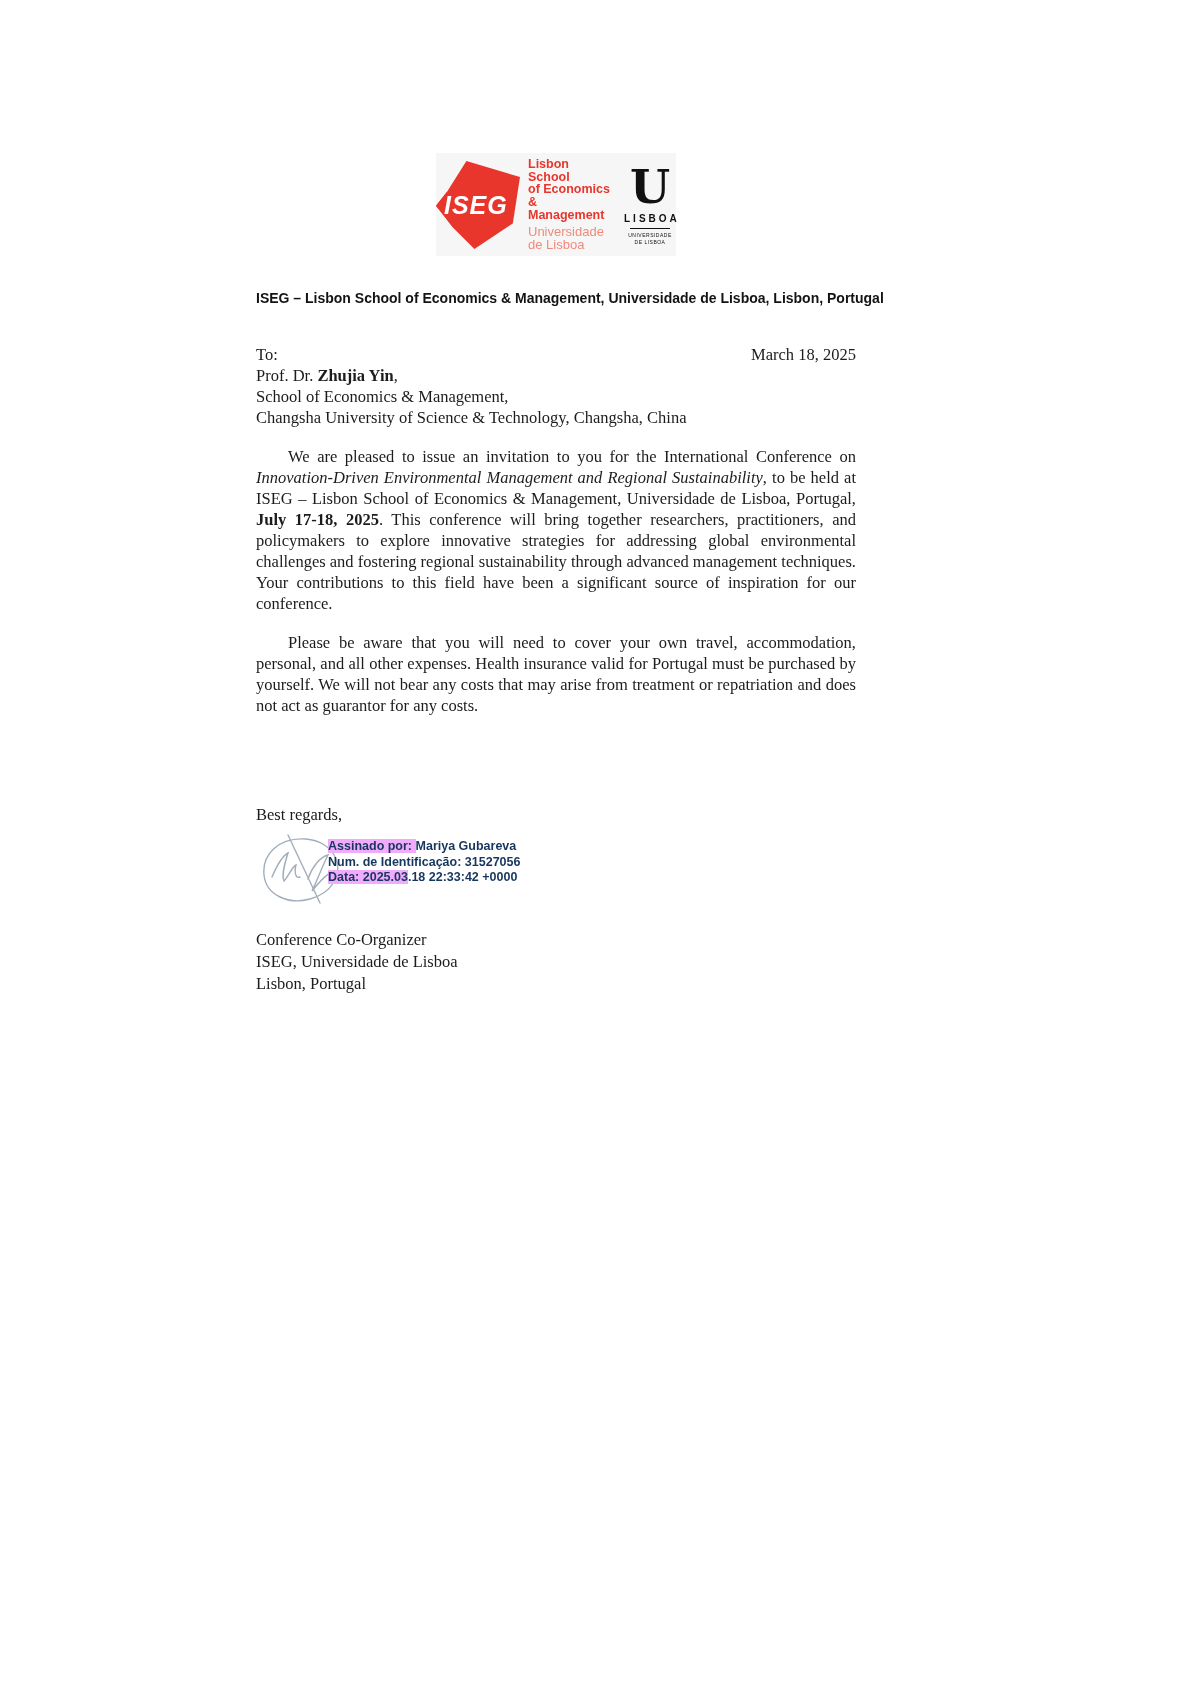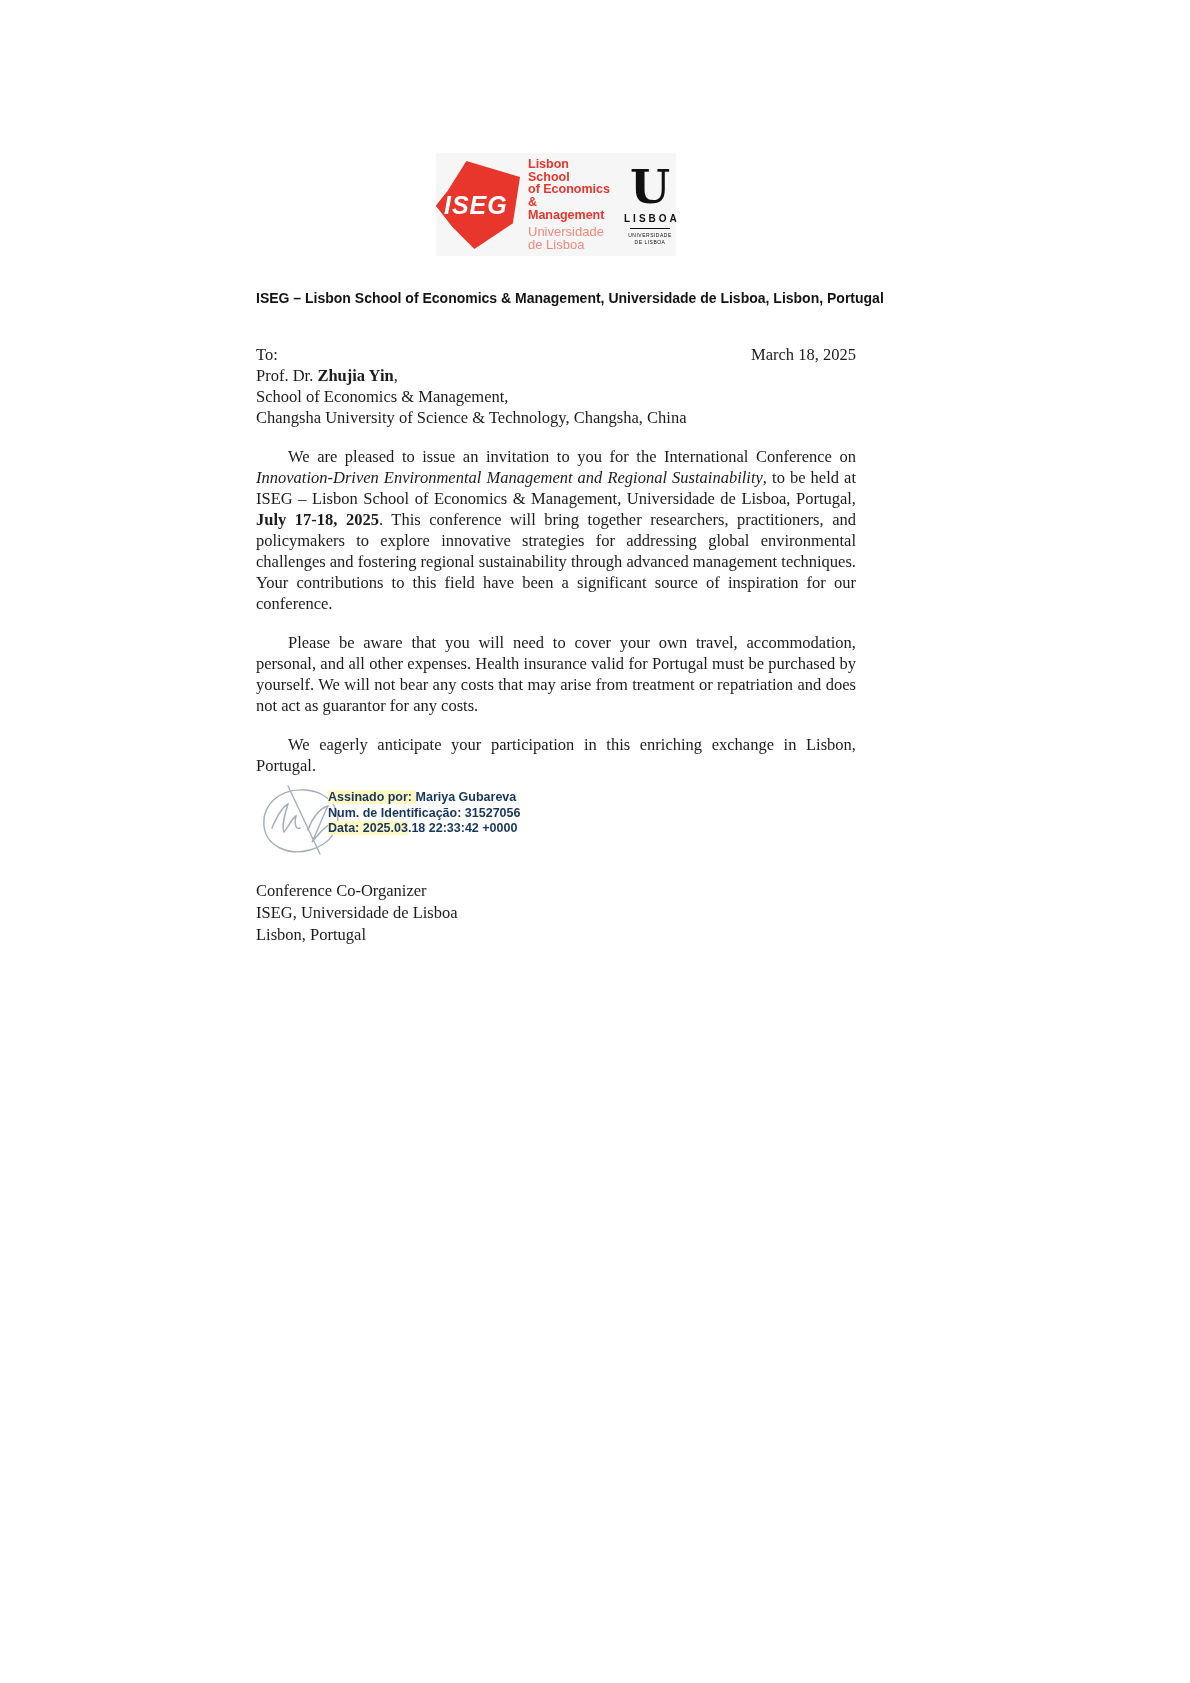--- a/index.html
+++ b/index.html
@@ -78,21 +78,21 @@
 
   
   .sig-area{position:relative;height:88px;margin-top:6px;}
   .sig-scribble{position:absolute;left:2px;top:2px;}
   .sig-digital{
     position:absolute;left:72px;top:8px;
     font-family:"Liberation Sans",sans-serif;
     font-size:12.5px;line-height:15.5px;color:#17365d;font-weight:600;
     white-space:nowrap;
   }
-  .sig-digital .hl{background:#fef9c3;}
+  .sig-digital .hl{background:#f0abfc;}
   .sig-digital strong{font-weight:bold;}
 
   .sender{margin-top:10px;font-size:16.5px;line-height:22px;}
   .sender div{margin:0;}
 </style>
 </head>
 <body>
 
 <div class="page">
   <div class="content">
@@ -129,22 +129,22 @@
       <div class="to-row">
         <span>To:</span>
         <span>March 18, 2025</span>
       </div>
       <div class="addr-line"><span>Prof. Dr. </span><strong>Zhujia Yin</strong><span>,</span></div>
       <div class="addr-line">School of Economics &amp; Management,</div>
       <div class="addr-line">Changsha University of Science &amp; Technology, Changsha, China</div>
 
       <p class="para"><span>We are pleased to issue an invitation to you for the International Conference on </span><em>Innovation-Driven Environmental Management and Regional Sustainability</em><span>, to be held at ISEG – Lisbon School of Economics &amp; Management, Universidade de Lisboa, Portugal, </span><strong>July 17-18, 2025</strong><span>. This conference will bring together researchers, practitioners, and policymakers to explore innovative strategies for addressing global environmental challenges and fostering regional sustainability through advanced management techniques. Your contributions to this field have been a significant source of inspiration for our conference.</span></p>
       <p class="para">Please be aware that you will need to cover your own travel, accommodation, personal, and all other expenses. Health insurance valid for Portugal must be purchased by yourself. We will not bear any costs that may arise from treatment or repatriation and does not act as guarantor for any costs.</p>
-      <p class="para">We eagerly anticipate your participation in this enriching exchange in Lisbon, Portugal.</p>
 
+      <div class="closing">Best regards,</div>
 
       <div class="sig-area">
         <div class="sig-scribble">
           <svg width="100" height="78" viewBox="0 0 100 78">
             <g fill="none" stroke="#93a0ae" stroke-width="1.4" stroke-linecap="round" opacity="0.85">
               <path d="M48,6 C20,4 4,22 6,42 C8,62 30,72 52,66 C74,60 84,42 78,26 C73,13 60,7 48,6 Z"></path>
               <path d="M14,44 C20,30 26,22 30,20 C26,32 24,44 26,48 C30,44 34,34 38,32 C36,40 38,46 42,44"></path>
               <path d="M50,46 C54,34 62,24 70,22 C64,34 58,50 54,58 C62,48 70,40 76,38"></path>
               <path d="M30,2 L62,70"></path>
             </g>

